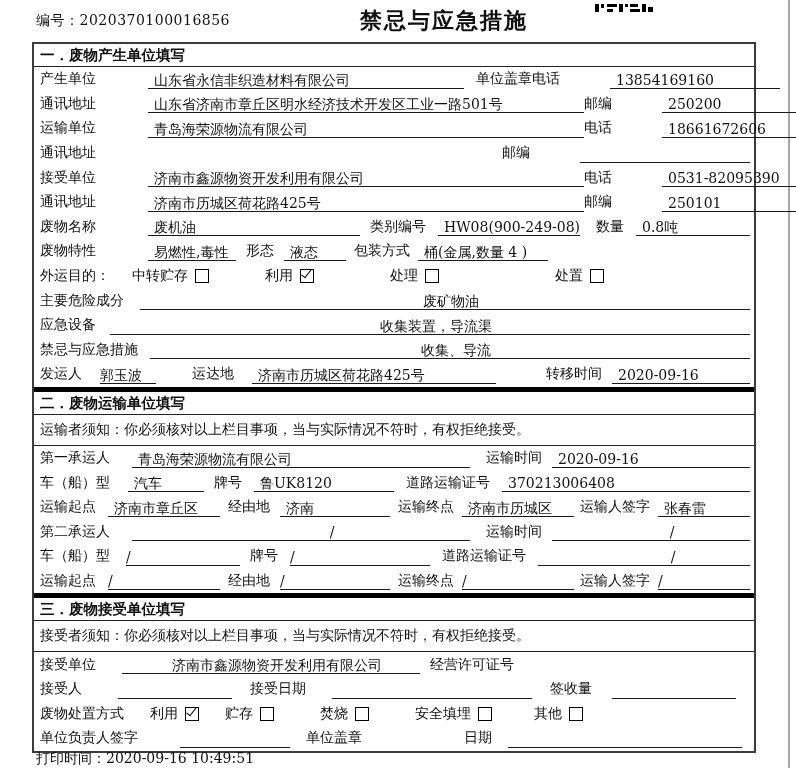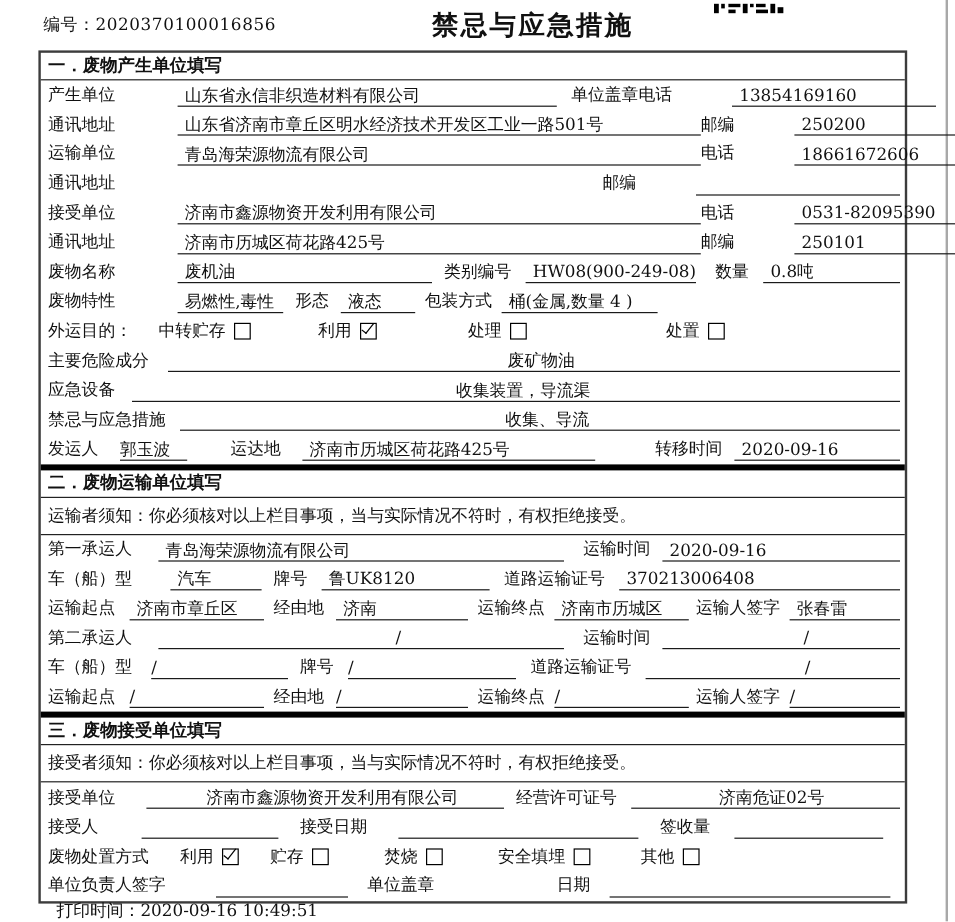--- a/index.html
+++ b/index.html
@@ -22,21 +22,21 @@
      white-space:nowrap;overflow:visible;padding-left:6px;box-sizing:border-box;margin-left:44px;}
   .u.grow{flex:1 1 auto;}
   .u.ctr{text-align:left;padding-left:0;}
   .u.sl{text-align:center;}
   .rgt{margin-left:auto;width:34px;flex:none;}
   .rv{width:170px;flex:none;}
   .cb{display:inline-block;width:12px;height:12px;border:1.4px solid #000;
       position:relative;flex:none;margin-left:7px;box-sizing:content-box;background:#fff;}
   .cb[data-checked="true"]::after{content:"";position:absolute;left:3px;top:-3px;width:4px;height:10px;
       border:solid #000;border-width:0 1.6px 1.6px 0;transform:rotate(38deg);}
-  #footer{left:47px;top:750px;text-align:center;}
+  #footer{left:36px;top:750px;text-align:center;}
   .opt{flex:none;white-space:nowrap;}
 </style>
 </head>
 <body>
 
 <div class="abs" id="serial"><span>编号：</span><span>2020370100016856</span></div>
 <div class="abs" id="title">禁忌与应急措施</div>
 <div class="abs" id="qr">
   <svg width="58" height="9" viewBox="0 0 58 9" xmlns="http://www.w3.org/2000/svg">
     <g fill="#000">
@@ -160,21 +160,21 @@
 
   <div class="r">
     <span class="lbl" style="width:76px">第一承运人</span>
     <span class="u" style="margin-left:16px;width:338px">青岛海荣源物流有限公司</span>
     <span class="lbl" style="margin-left:16px;width:58px">运输时间</span>
     <span class="u grow" style="margin-left:8px">2020-09-16</span>
   </div>
 
   <div class="r">
     <span class="lbl" style="width:76px">车（船）型</span>
-    <span class="u" style="margin-left:26px;width:76px">汽车</span>
+    <span class="u" style="margin-left:12px;width:76px">汽车</span>
     <span class="lbl" style="margin-left:10px;width:30px">牌号</span>
     <span class="u" style="margin-left:10px;width:140px">鲁UK8120</span>
     <span class="lbl" style="margin-left:12px;width:88px">道路运输证号</span>
     <span class="u grow" style="margin-left:8px">370213006408</span>
   </div>
 
   <div class="r">
     <span class="lbl" style="width:58px">运输起点</span>
     <span class="u" style="margin-left:10px;width:112px">济南市章丘区</span>
     <span class="lbl" style="margin-left:8px;width:44px">经由地</span>
@@ -212,21 +212,20 @@
     <span class="u grow ctr" style="margin-left:6px">/</span>
   </div>
 
   <div class="sec-h mid">三．废物接受单位填写</div>
   <div class="notice">接受者须知：你必须核对以上栏目事项，当与实际情况不符时，有权拒绝接受。</div>
 
   <div class="r">
     <span class="lbl" style="width:58px">接受单位</span>
     <span class="u sl" style="margin-left:24px;width:298px;padding-left:12px">济南市鑫源物资开发利用有限公司</span>
     <span class="lbl" style="margin-left:10px;width:88px">经营许可证号</span>
-    <span class="u grow sl" style="margin-left:8px;padding-left:10px">济南危证02号</span>
   </div>
 
   <div class="r">
     <span class="lbl" style="width:44px">接受人</span>
     <span class="u" style="margin-left:34px;width:114px"></span>
     <span class="lbl" style="margin-left:18px;width:58px">接受日期</span>
     <span class="u" style="margin-left:24px;width:200px"></span>
     <span class="lbl" style="margin-left:18px;width:44px">签收量</span>
     <span class="u" style="margin-left:18px;width:124px"></span>
   </div>

